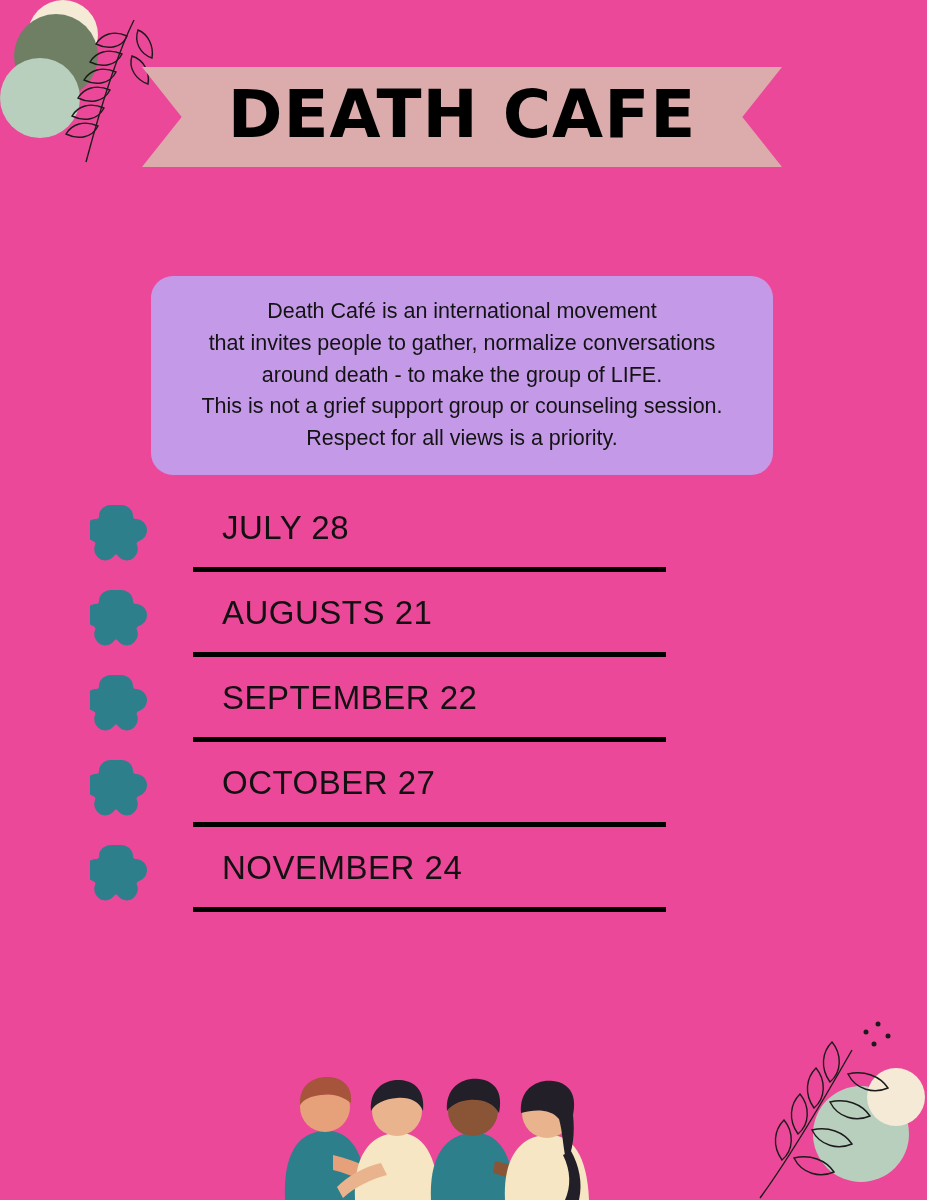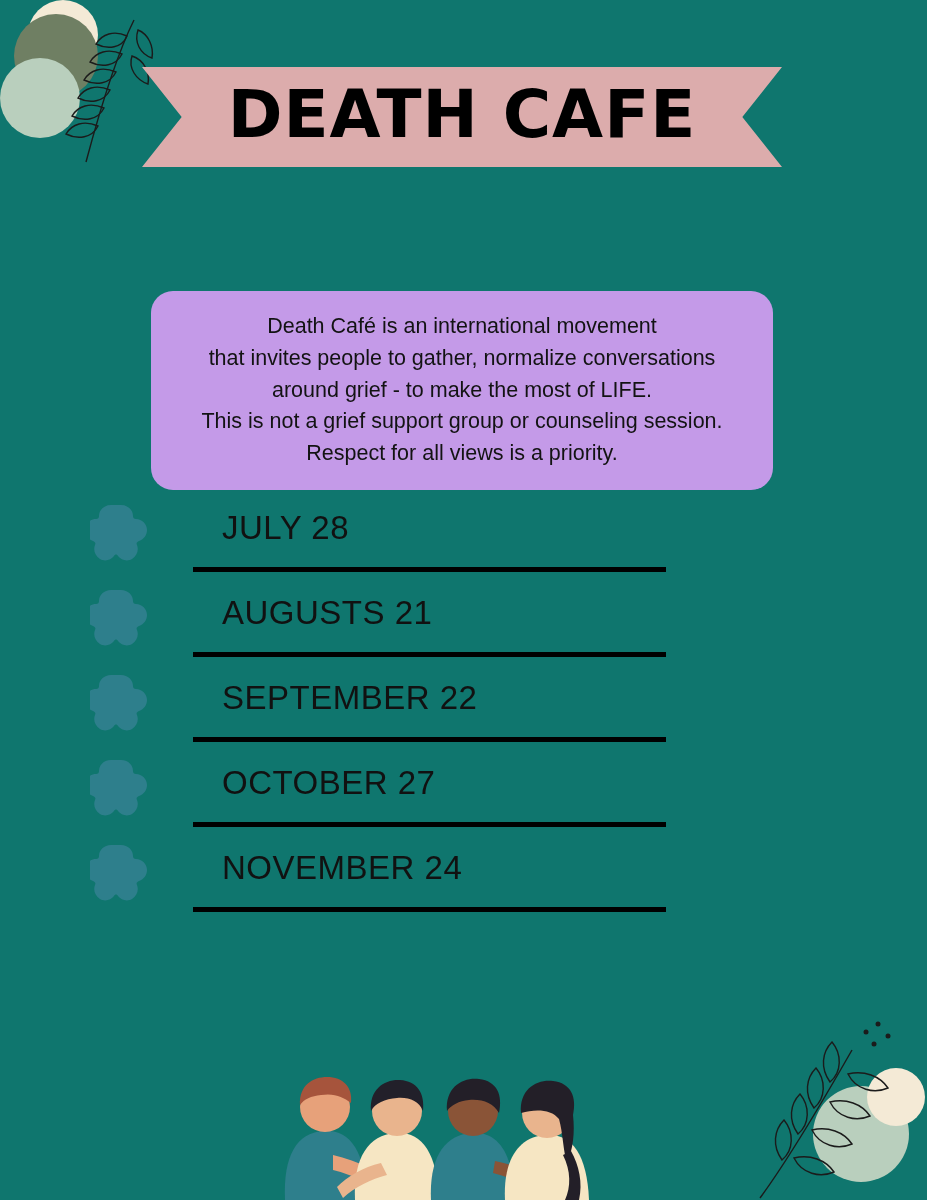--- a/index.html
+++ b/index.html
@@ -12,21 +12,21 @@
     background: #ffffff;
     font-family: "Liberation Sans", sans-serif;
     overflow: hidden;
     position: relative;
   }
 
   .poster {
     position: relative;
     width: 927px;
     height: 1200px;
-    background: #0f766e;
+    background: #ec4899;
     overflow: hidden;
   }
 
   
   .deco-tl {
     position: absolute;
     left: 0;
     top: 0;
     width: 170px;
     height: 185px;
@@ -116,21 +116,20 @@
     width: 622px;
     height: 199px;
     background: #c49ae8;
     border-radius: 22px;
     display: flex;
     flex-direction: column;
     align-items: center;
     justify-content: center;
     box-sizing: border-box;
     padding: 6px 10px;
-    margin-top: 15px;
   }
   .desc-box div {
     font-size: 21.5px;
     color: #131313;
     line-height: 1.48;
     text-align: center;
     white-space: nowrap;
   }
 
   
@@ -231,21 +230,21 @@
 
   <div class="banner-wrap">
     <div class="banner-ribbon"></div>
     <div class="banner-title">DEATH CAFE</div>
   </div>
 
 
   <div class="desc-box">
     <div>Death Café is an international movement</div>
     <div>that invites people to gather, normalize conversations</div>
-    <div>around grief - to make the most of LIFE.</div>
+    <div>around death - to make the group of LIFE.</div>
     <div>This is not a grief support group or counseling session.</div>
     <div>Respect for all views is a priority.</div>
   </div>
 
   <div class="dates">
 
     <div class="date-row">
       <svg class="flower" viewBox="0 0 62 62">
         <path fill="#2e7f8c" d="M31 2c7 0 12 5 12 11 0 2 1 3 3 3 6 0 11 5 11 11 0 5-3 9-8 11-2 1-3 2-2 4 2 5 0 11-5 14-5 3-11 1-14-3-1-2-3-2-4 0-3 4-9 6-14 3-5-3-7-9-5-14 1-2 0-3-2-4-5-2-8-6-8-11 0-6 5-11 11-11 2 0 3-1 3-3 0-6 5-11 12-11z"></path>
       </svg>

